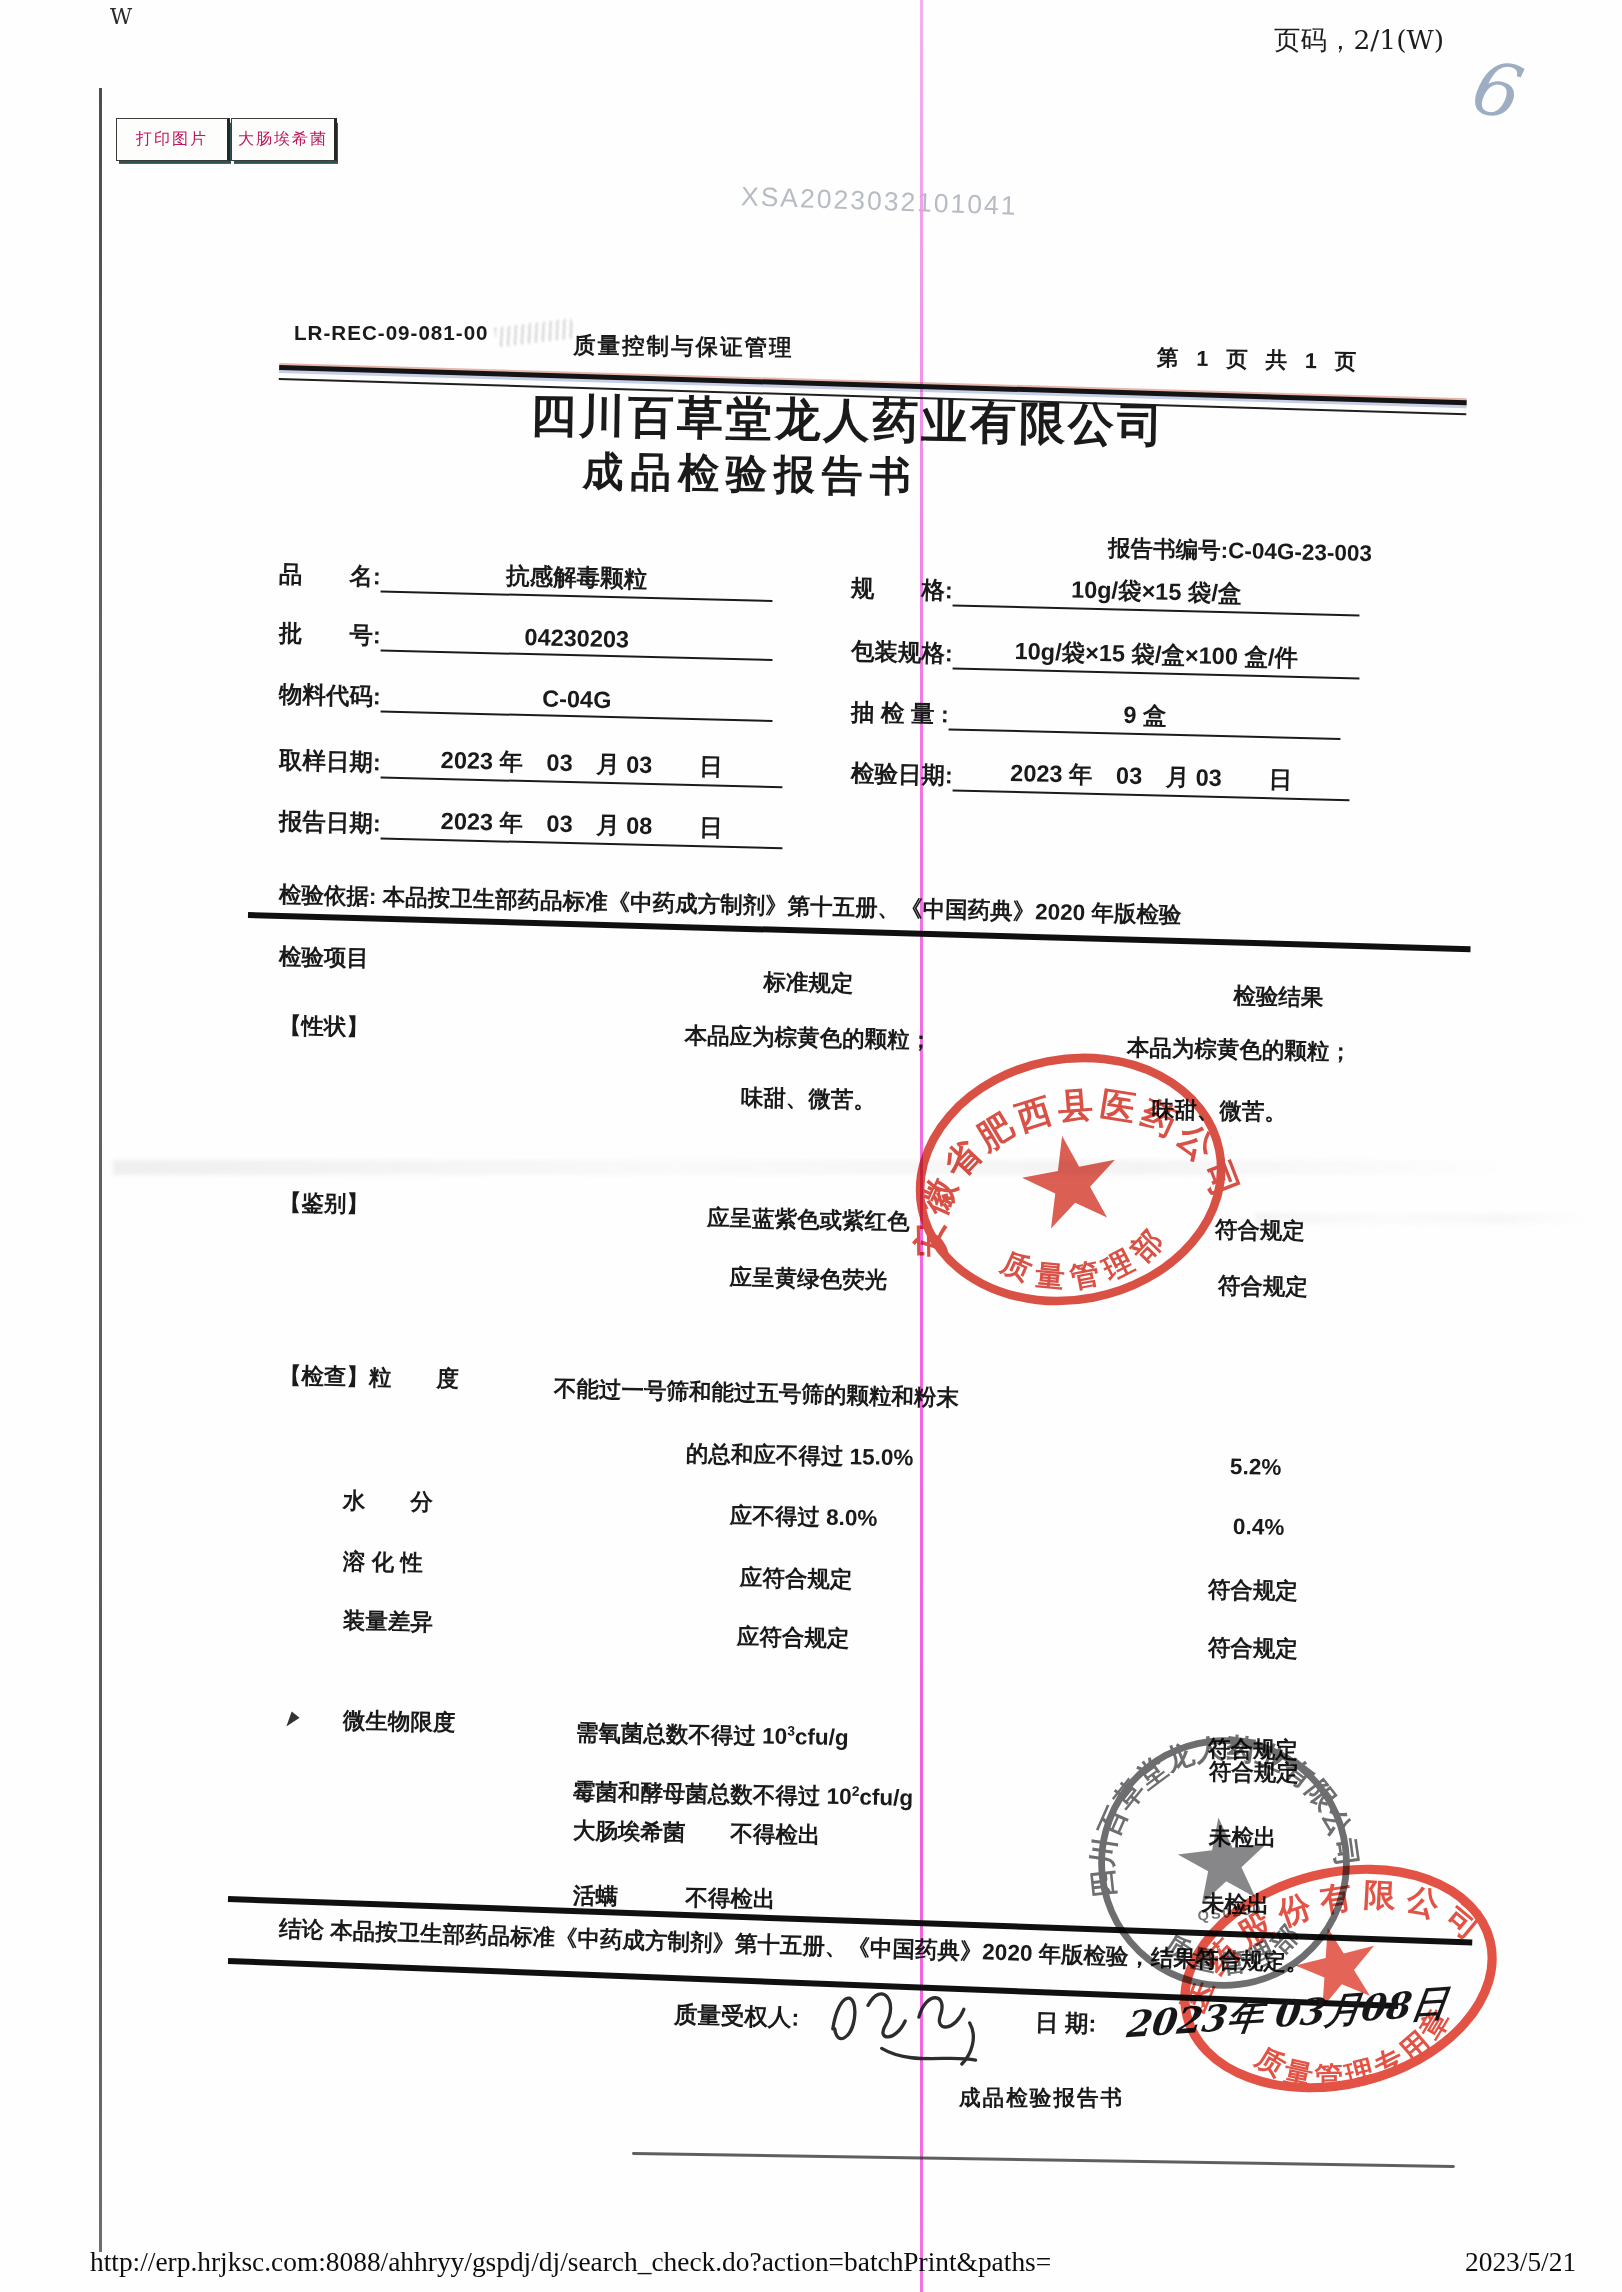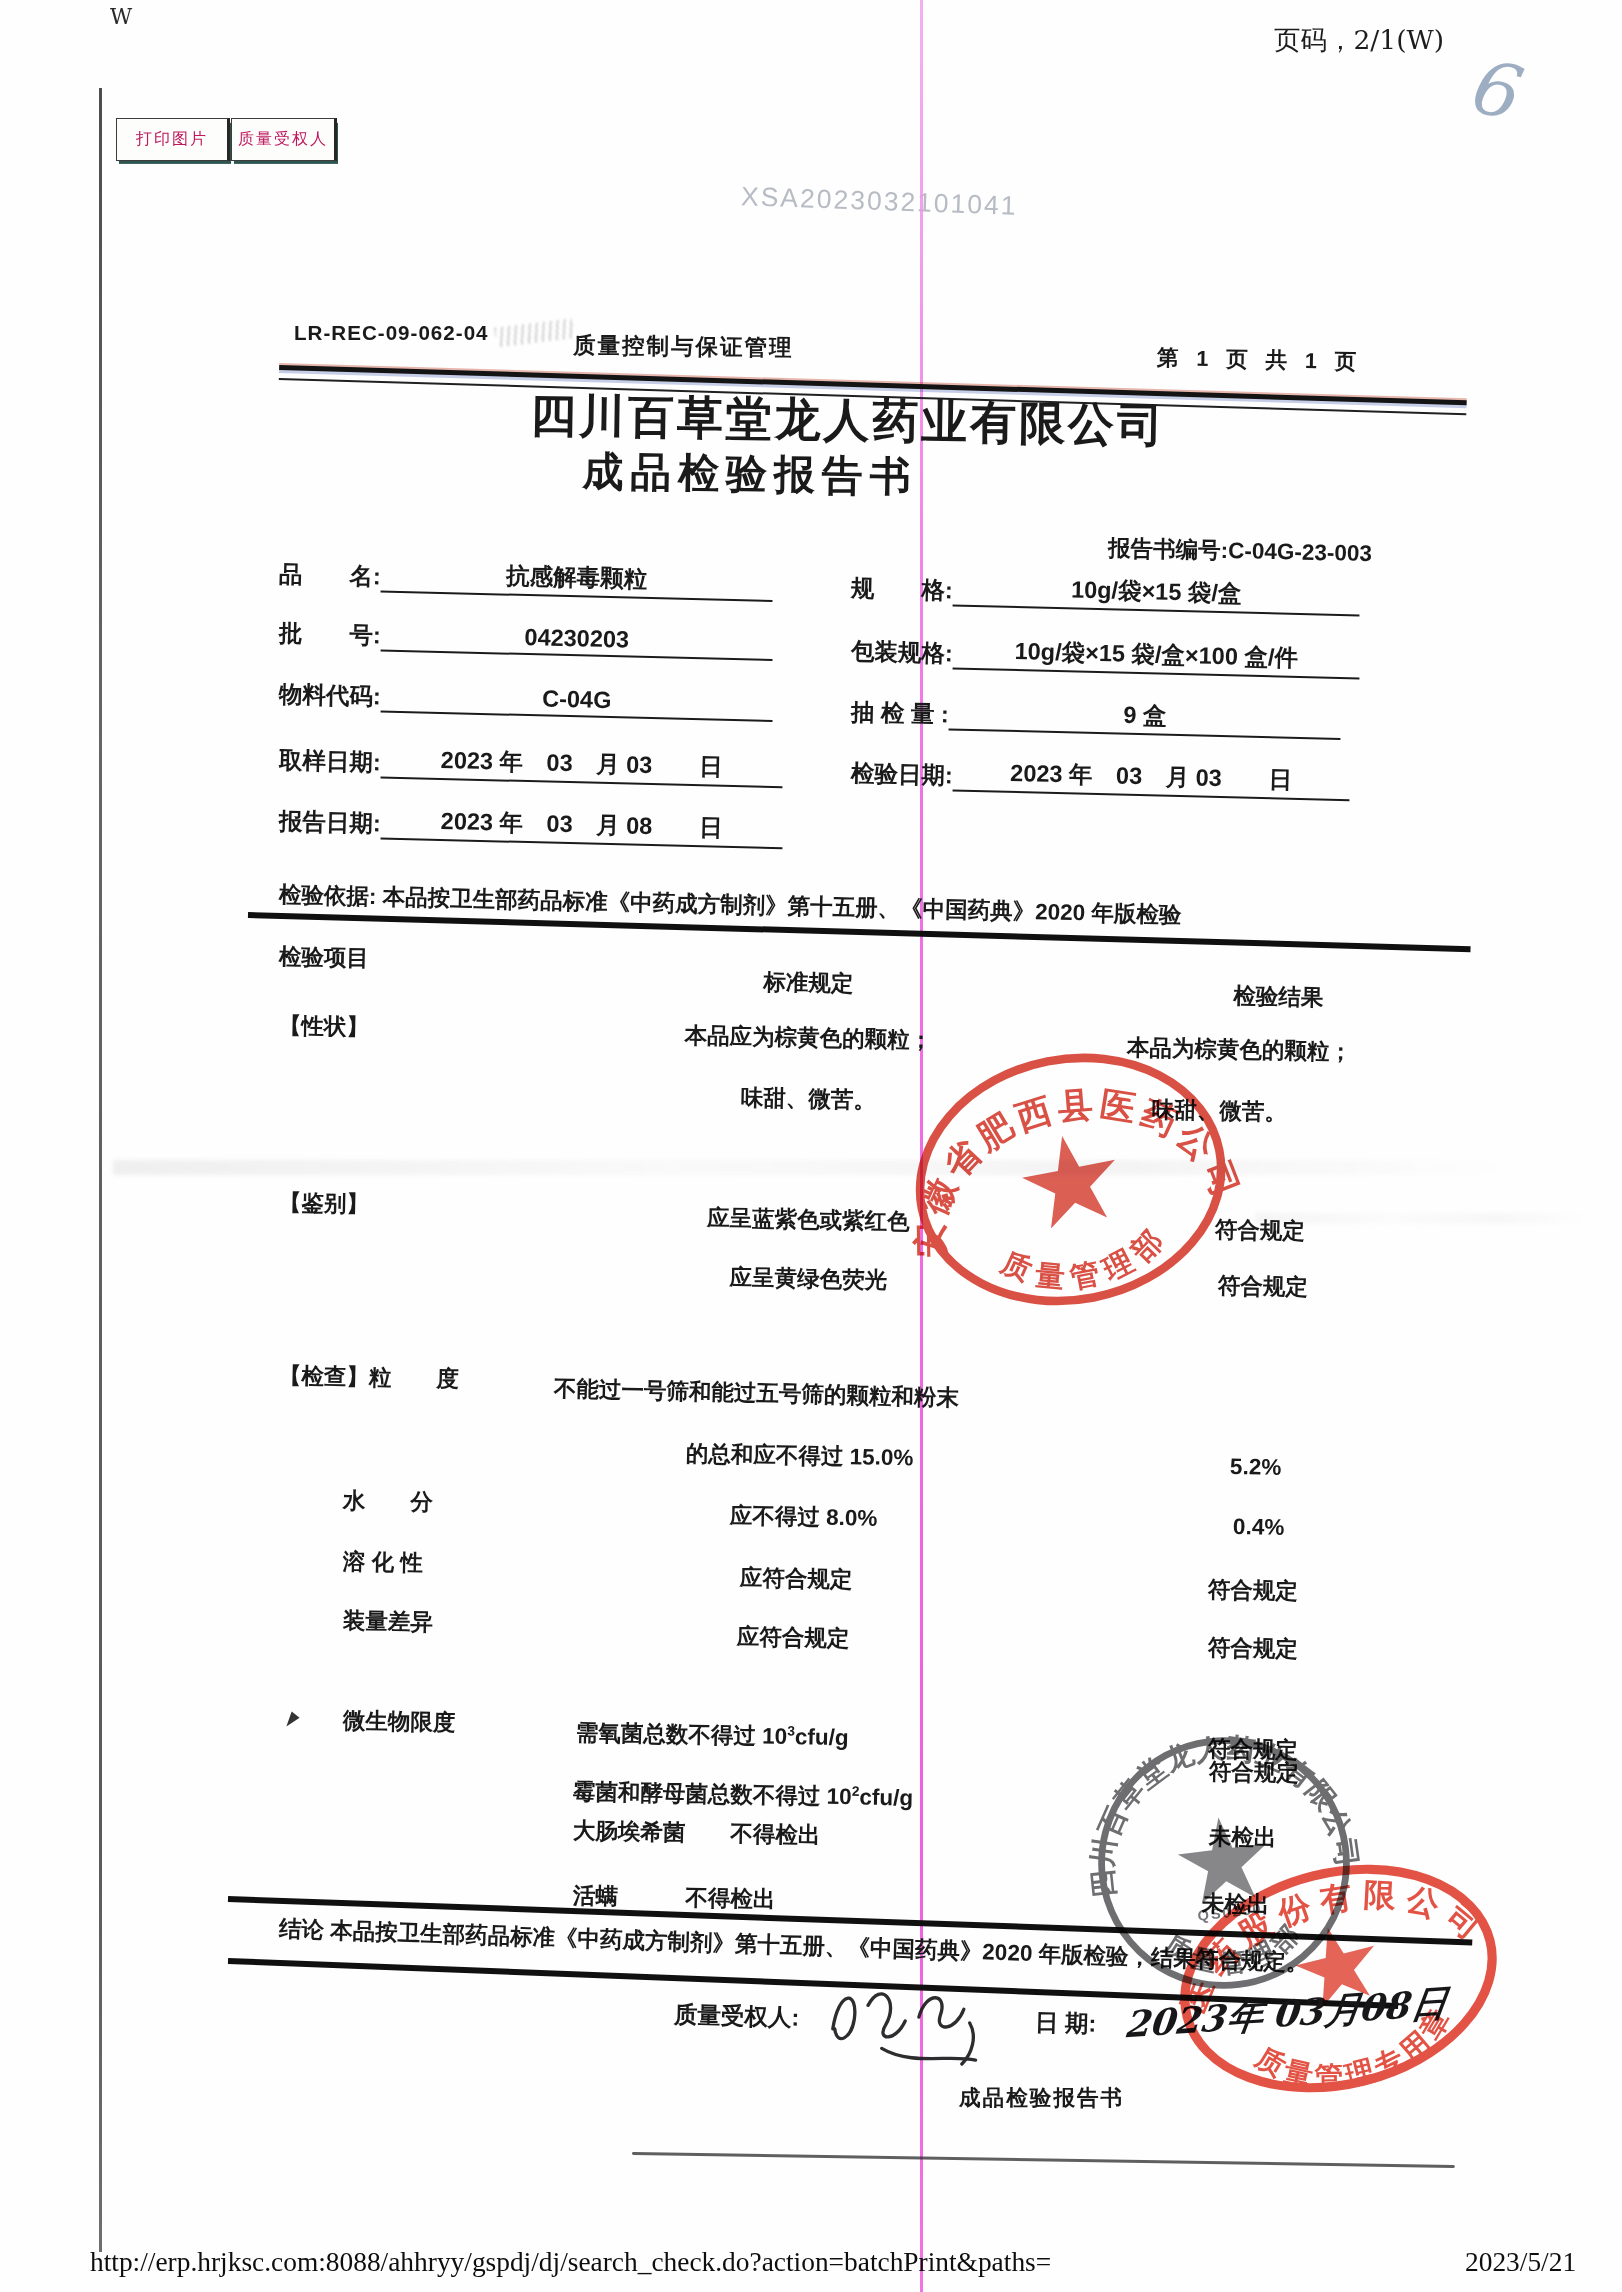--- a/index.html
+++ b/index.html
@@ -57,32 +57,32 @@
      border-radius:2px;}
 </style>
 </head>
 <body>
 
 <div class="abs wmark" style="left:110px;top:3.9px;">W</div>
 <div class="abs pagecode" style="left:1274px;top:21.6px;">页码，2/1(W)</div>
 <div class="abs pencil6" style="left:1474px;top:47px;">6</div>
 
 <div class="btn" style="left:116px;top:118px;width:110px;">打印图片</div>
-<div class="btn" style="left:231px;top:118px;width:102px;">质量受权人</div>
+<div class="btn" style="left:231px;top:118px;width:102px;">大肠埃希菌</div>
 
 <div class="abs watermark" style="left:741px;top:186px;">XSA2023032101041</div>
 
 <div class="abs scan-edge"></div>
 <div class="abs pinkline"></div>
 <div class="abs penc-smudge" style="left:495px;top:323px;width:78px;height:19.6px;"></div>
 <div class="abs smudge" style="left:113px;top:1160px;width:1402px;height:14.7px;opacity:.35;"></div>
 <div class="abs smudge" style="left:1255px;top:1213px;width:338px;height:10.8px;opacity:.22;"></div>
 <div class="abs speck" style="left:286px;top:1713px;"></div>
 
-<div class="abs code" style="left:294px;top:321px;">LR-REC-09-062-04</div>
+<div class="abs code" style="left:294px;top:321px;">LR-REC-09-081-00</div>
 <div class="abs dept" style="left:573px;top:331px;">质量控制与保证管理</div>
 <div class="abs pageno" style="left:1157px;top:345px;">第 1 页 共 1 页</div>
 
 <div class="abs dblrule" style="left:279px;top:365px;width:1188px;">
   <div class="thick"></div>
     <div class="thin"></div>
 </div>
 
 <div class="abs h-company ctr" style="left:495px;top:390px;width:706px;">四川百草堂龙人药业有限公司</div>
 <div class="abs h-title ctr" style="left:544px;top:447px;width:412px;">成品检验报告书</div>

